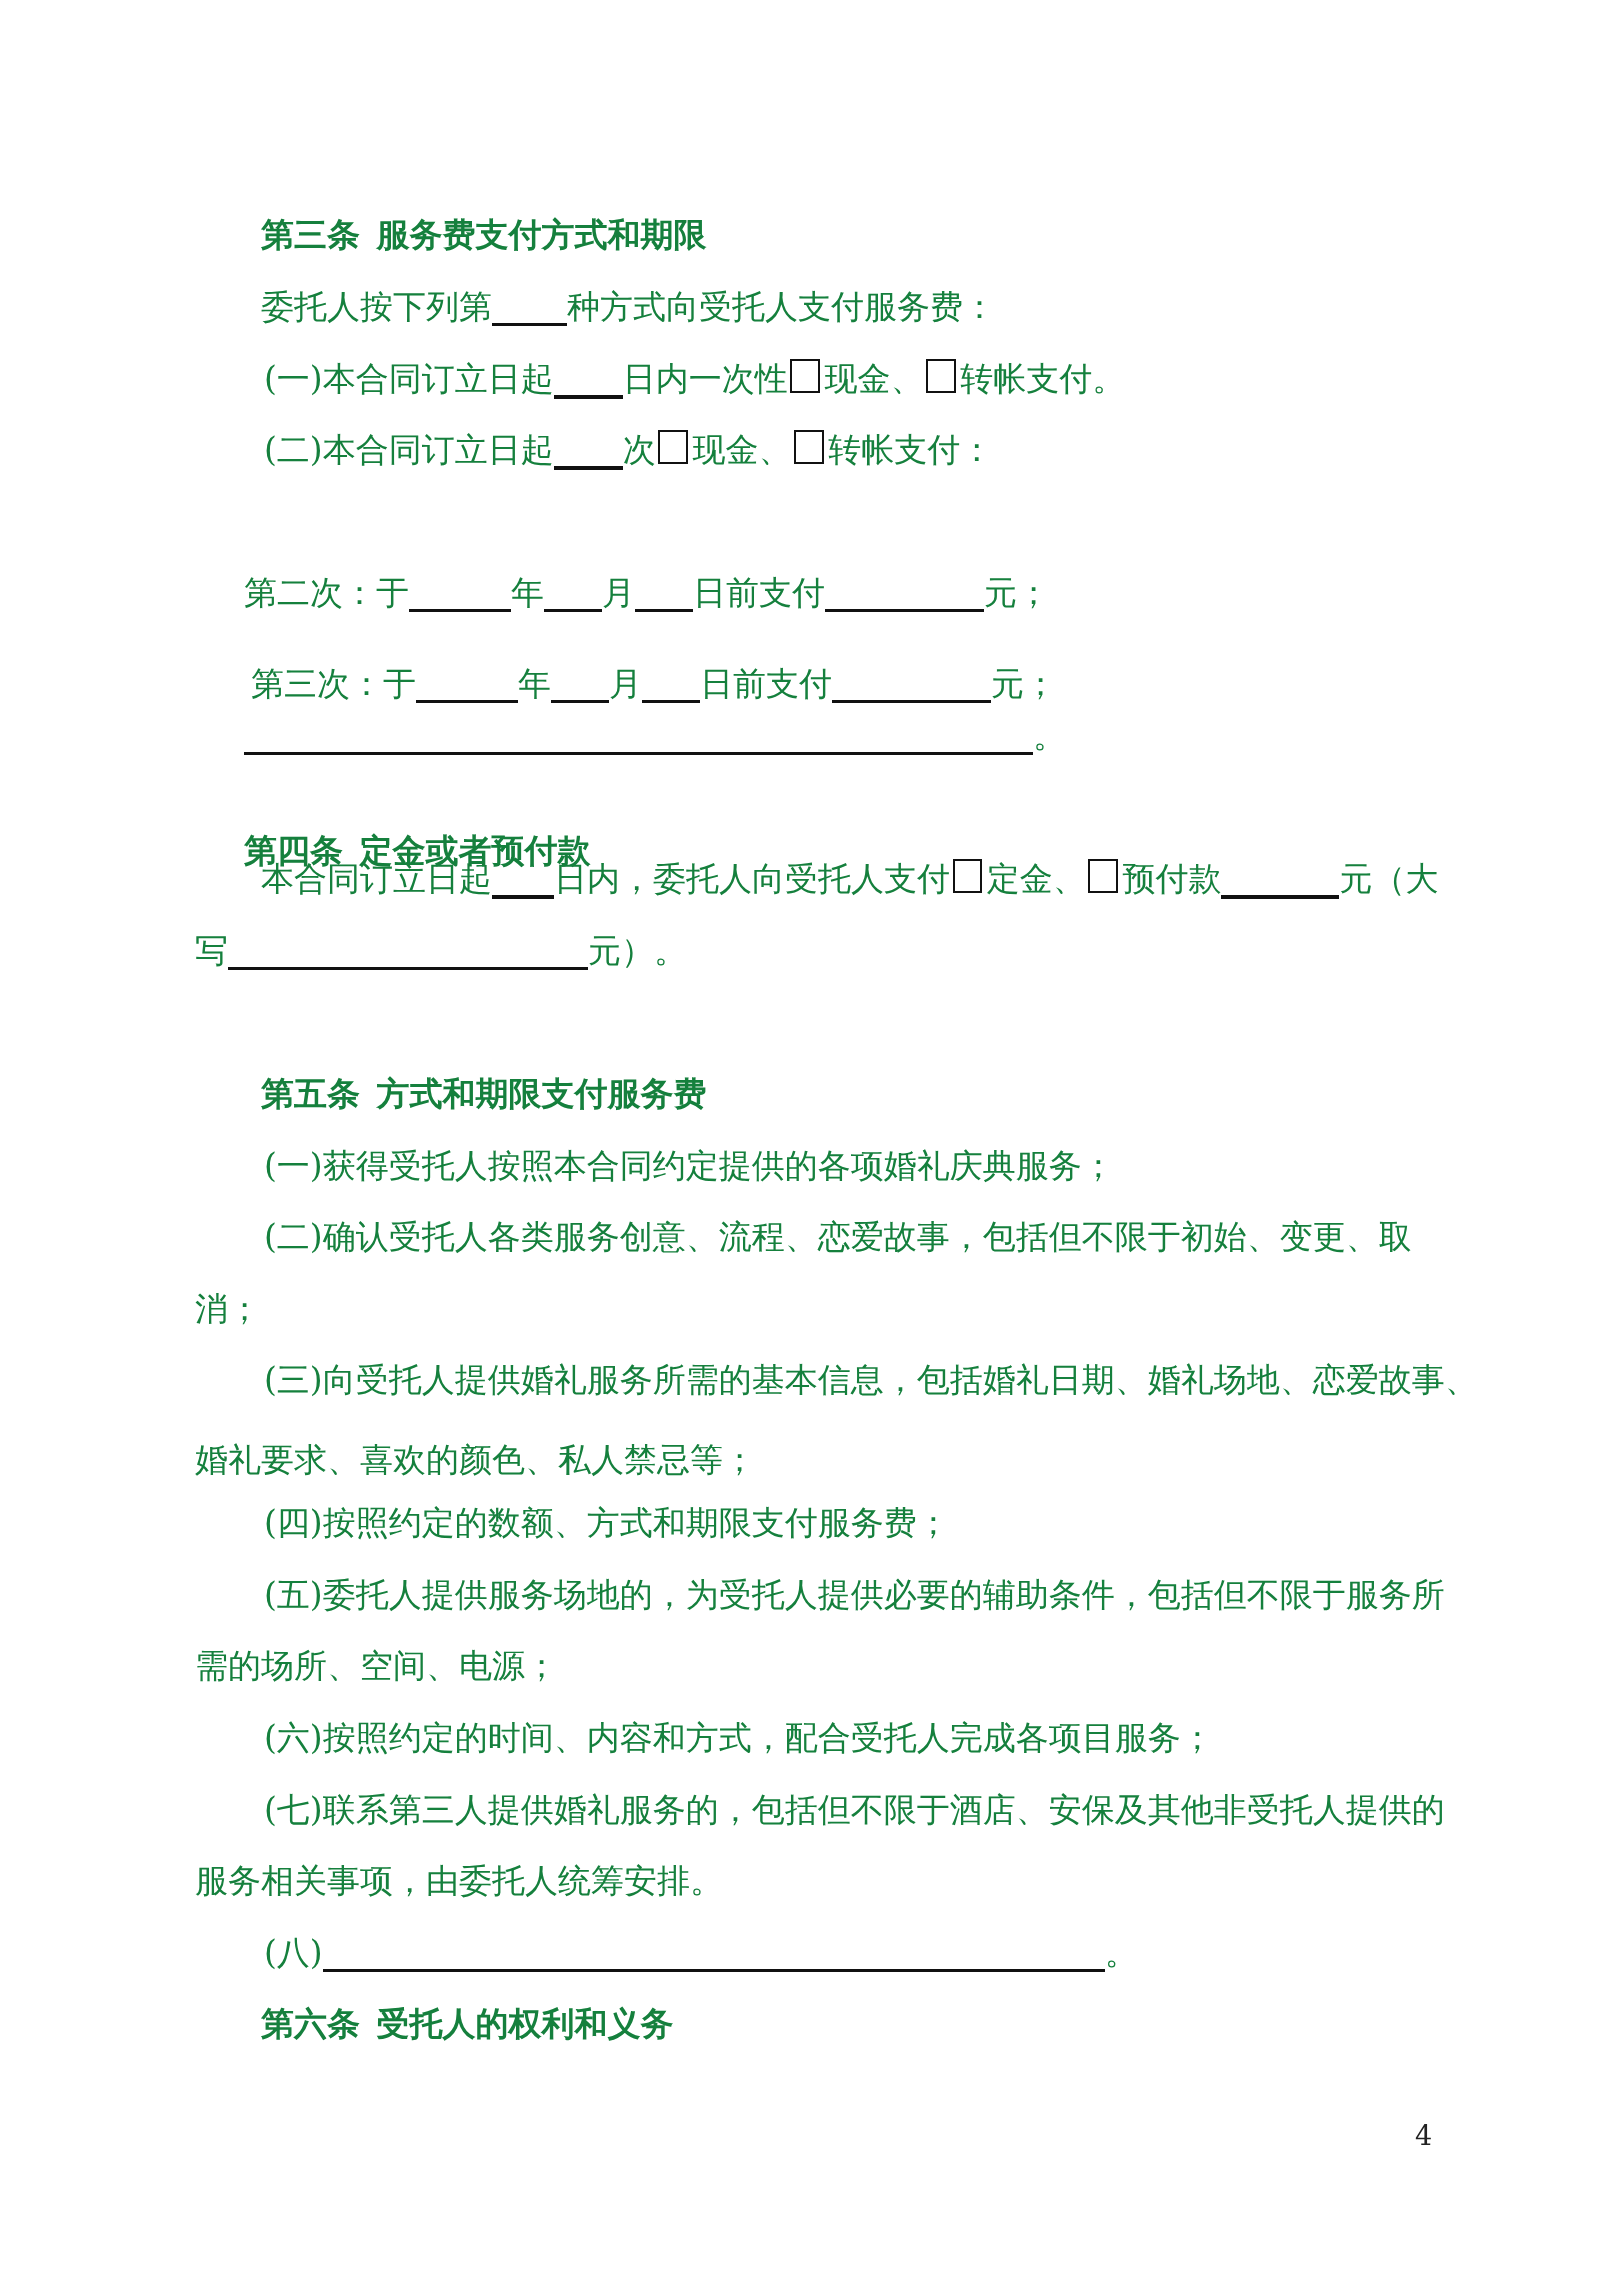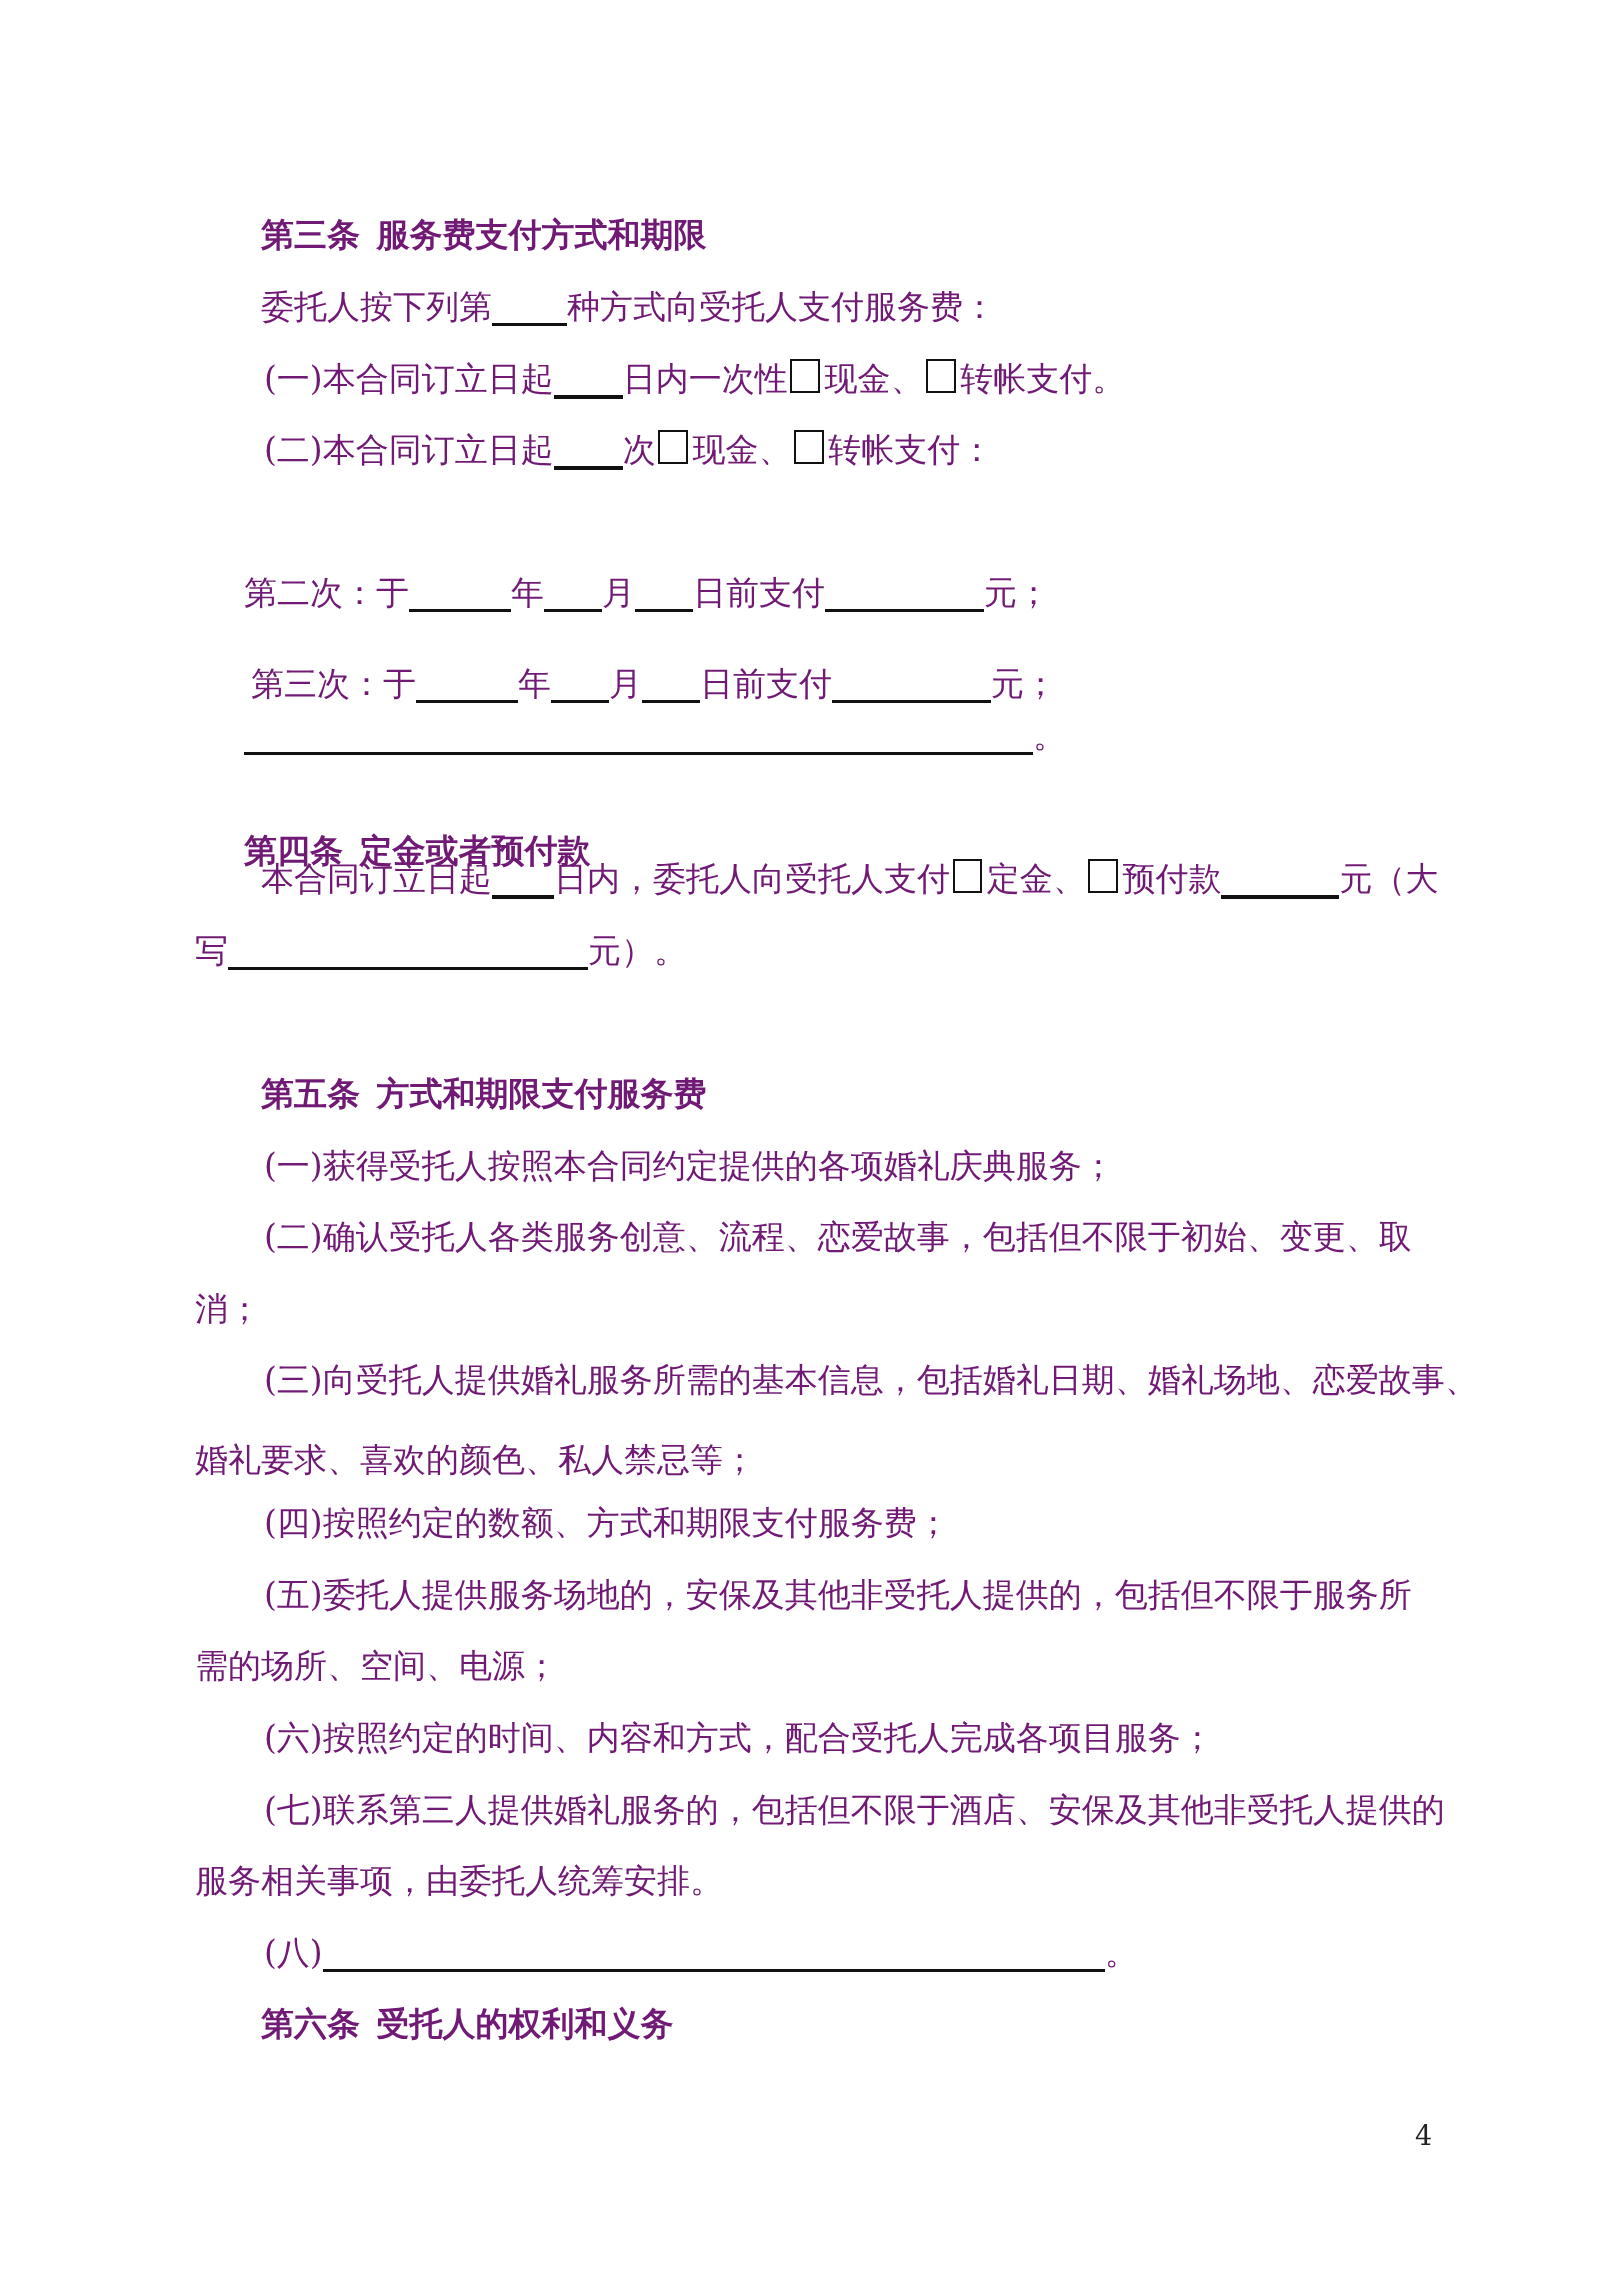--- a/index.html
+++ b/index.html
@@ -10,21 +10,21 @@
     background:#ffffff;
     overflow:hidden;
     font-family:"DejaVu Serif","Liberation Serif",serif;
     color:#111111;
   }
   .line{
     position:absolute;
     white-space:nowrap;
     font-size:33px;
     line-height:1.2;
-    color:#701a75;
+    color:#15803d;
   }
   
   .k-h {left:261px; font-family:"DejaVu Sans","Liberation Sans",sans-serif; font-weight:700;}
   .k-h2{left:244px; font-family:"DejaVu Sans","Liberation Sans",sans-serif; font-weight:700;margin-top:43px;}
   .k-p {left:261px;}
   .k-i {left:264px;}
   .k-n {left:244px;}
   .k-c {left:195px;}
   
   .u{
@@ -67,21 +67,21 @@
     <div class="line k-h2" style="top: 788px;"><span>第四条 定金或者预付款</span></div>
     <div class="line k-p" style="top: 859px;"><span>本合同订立日起</span><span class="u" style="width: 62px;"></span><span>日内，委托人向受托人支付</span><span class="box"></span><span>定金、</span><span class="box"></span><span>预付款</span><span class="u" style="width: 118px;"></span><span>元（大</span></div>
     <div class="line k-c" style="top: 931px;"><span>写</span><span class="u" style="width: 360px;"></span><span>元）。</span></div>
     <div class="line k-h" style="top: 1074px;"><span>第五条 方式和期限支付服务费</span></div>
     <div class="line k-i" style="top: 1146px;"><span>(一)获得受托人按照本合同约定提供的各项婚礼庆典服务；</span></div>
     <div class="line k-i" style="top: 1217px;"><span>(二)确认受托人各类服务创意、流程、恋爱故事，包括但不限于初始、变更、取</span></div>
     <div class="line k-c" style="top: 1289px;"><span>消；</span></div>
     <div class="line k-i" style="top: 1360px;"><span>(三)向受托人提供婚礼服务所需的基本信息，包括婚礼日期、婚礼场地、恋爱故事、</span></div>
     <div class="line k-c" style="top: 1432px; margin-top: 8px;"><span>婚礼要求、喜欢的颜色、私人禁忌等；</span></div>
     <div class="line k-i" style="top: 1503px;"><span>(四)按照约定的数额、方式和期限支付服务费；</span></div>
-    <div class="line k-i" style="top: 1575px;"><span>(五)委托人提供服务场地的，安保及其他非受托人提供的，包括但不限于服务所</span></div>
+    <div class="line k-i" style="top: 1575px;"><span>(五)委托人提供服务场地的，为受托人提供必要的辅助条件，包括但不限于服务所</span></div>
     <div class="line k-c" style="top: 1646px;"><span>需的场所、空间、电源；</span></div>
     <div class="line k-i" style="top: 1718px;"><span>(六)按照约定的时间、内容和方式，配合受托人完成各项目服务；</span></div>
     <div class="line k-i" style="top: 1790px;"><span>(七)联系第三人提供婚礼服务的，包括但不限于酒店、安保及其他非受托人提供的</span></div>
     <div class="line k-c" style="top: 1861px;"><span>服务相关事项，由委托人统筹安排。</span></div>
     <div class="line k-i" style="top: 1933px;"><span>(八)</span><span class="u" style="width: 782px;"></span><span>。</span></div>
     <div class="line k-h" style="top: 2004px;"><span>第六条 受托人的权利和义务</span></div>
   </div>
 
 
 </body></html>

